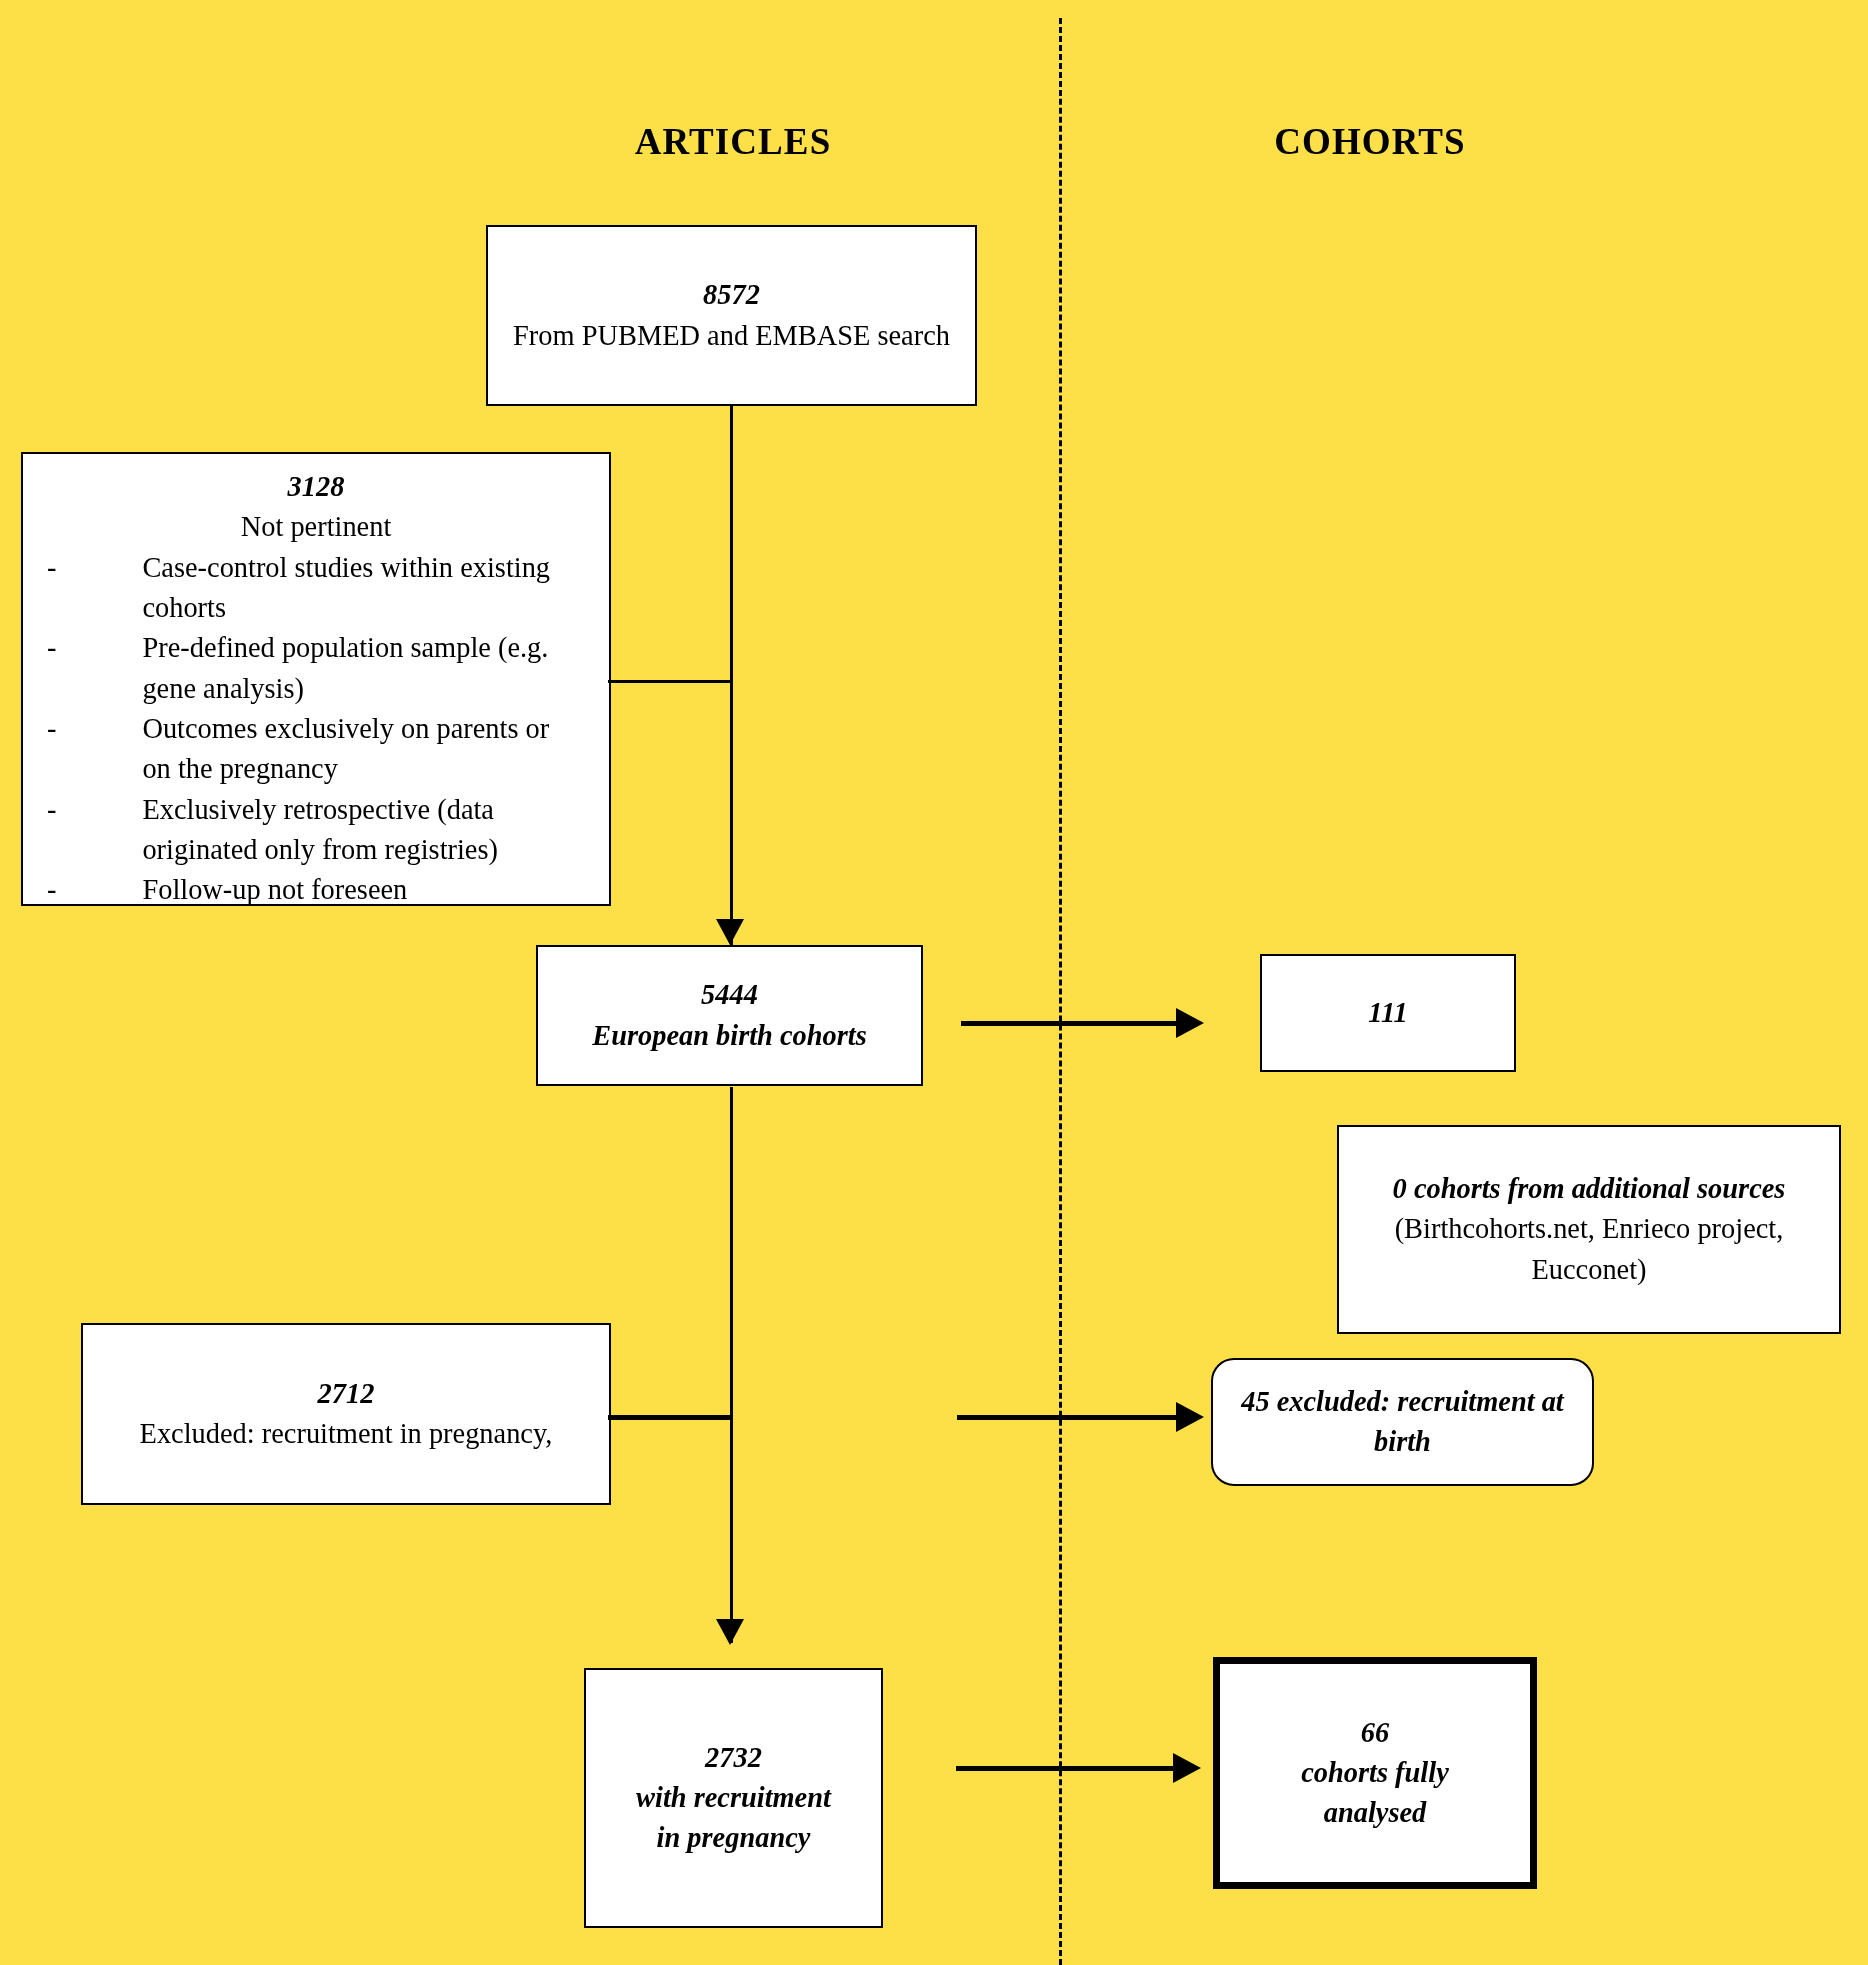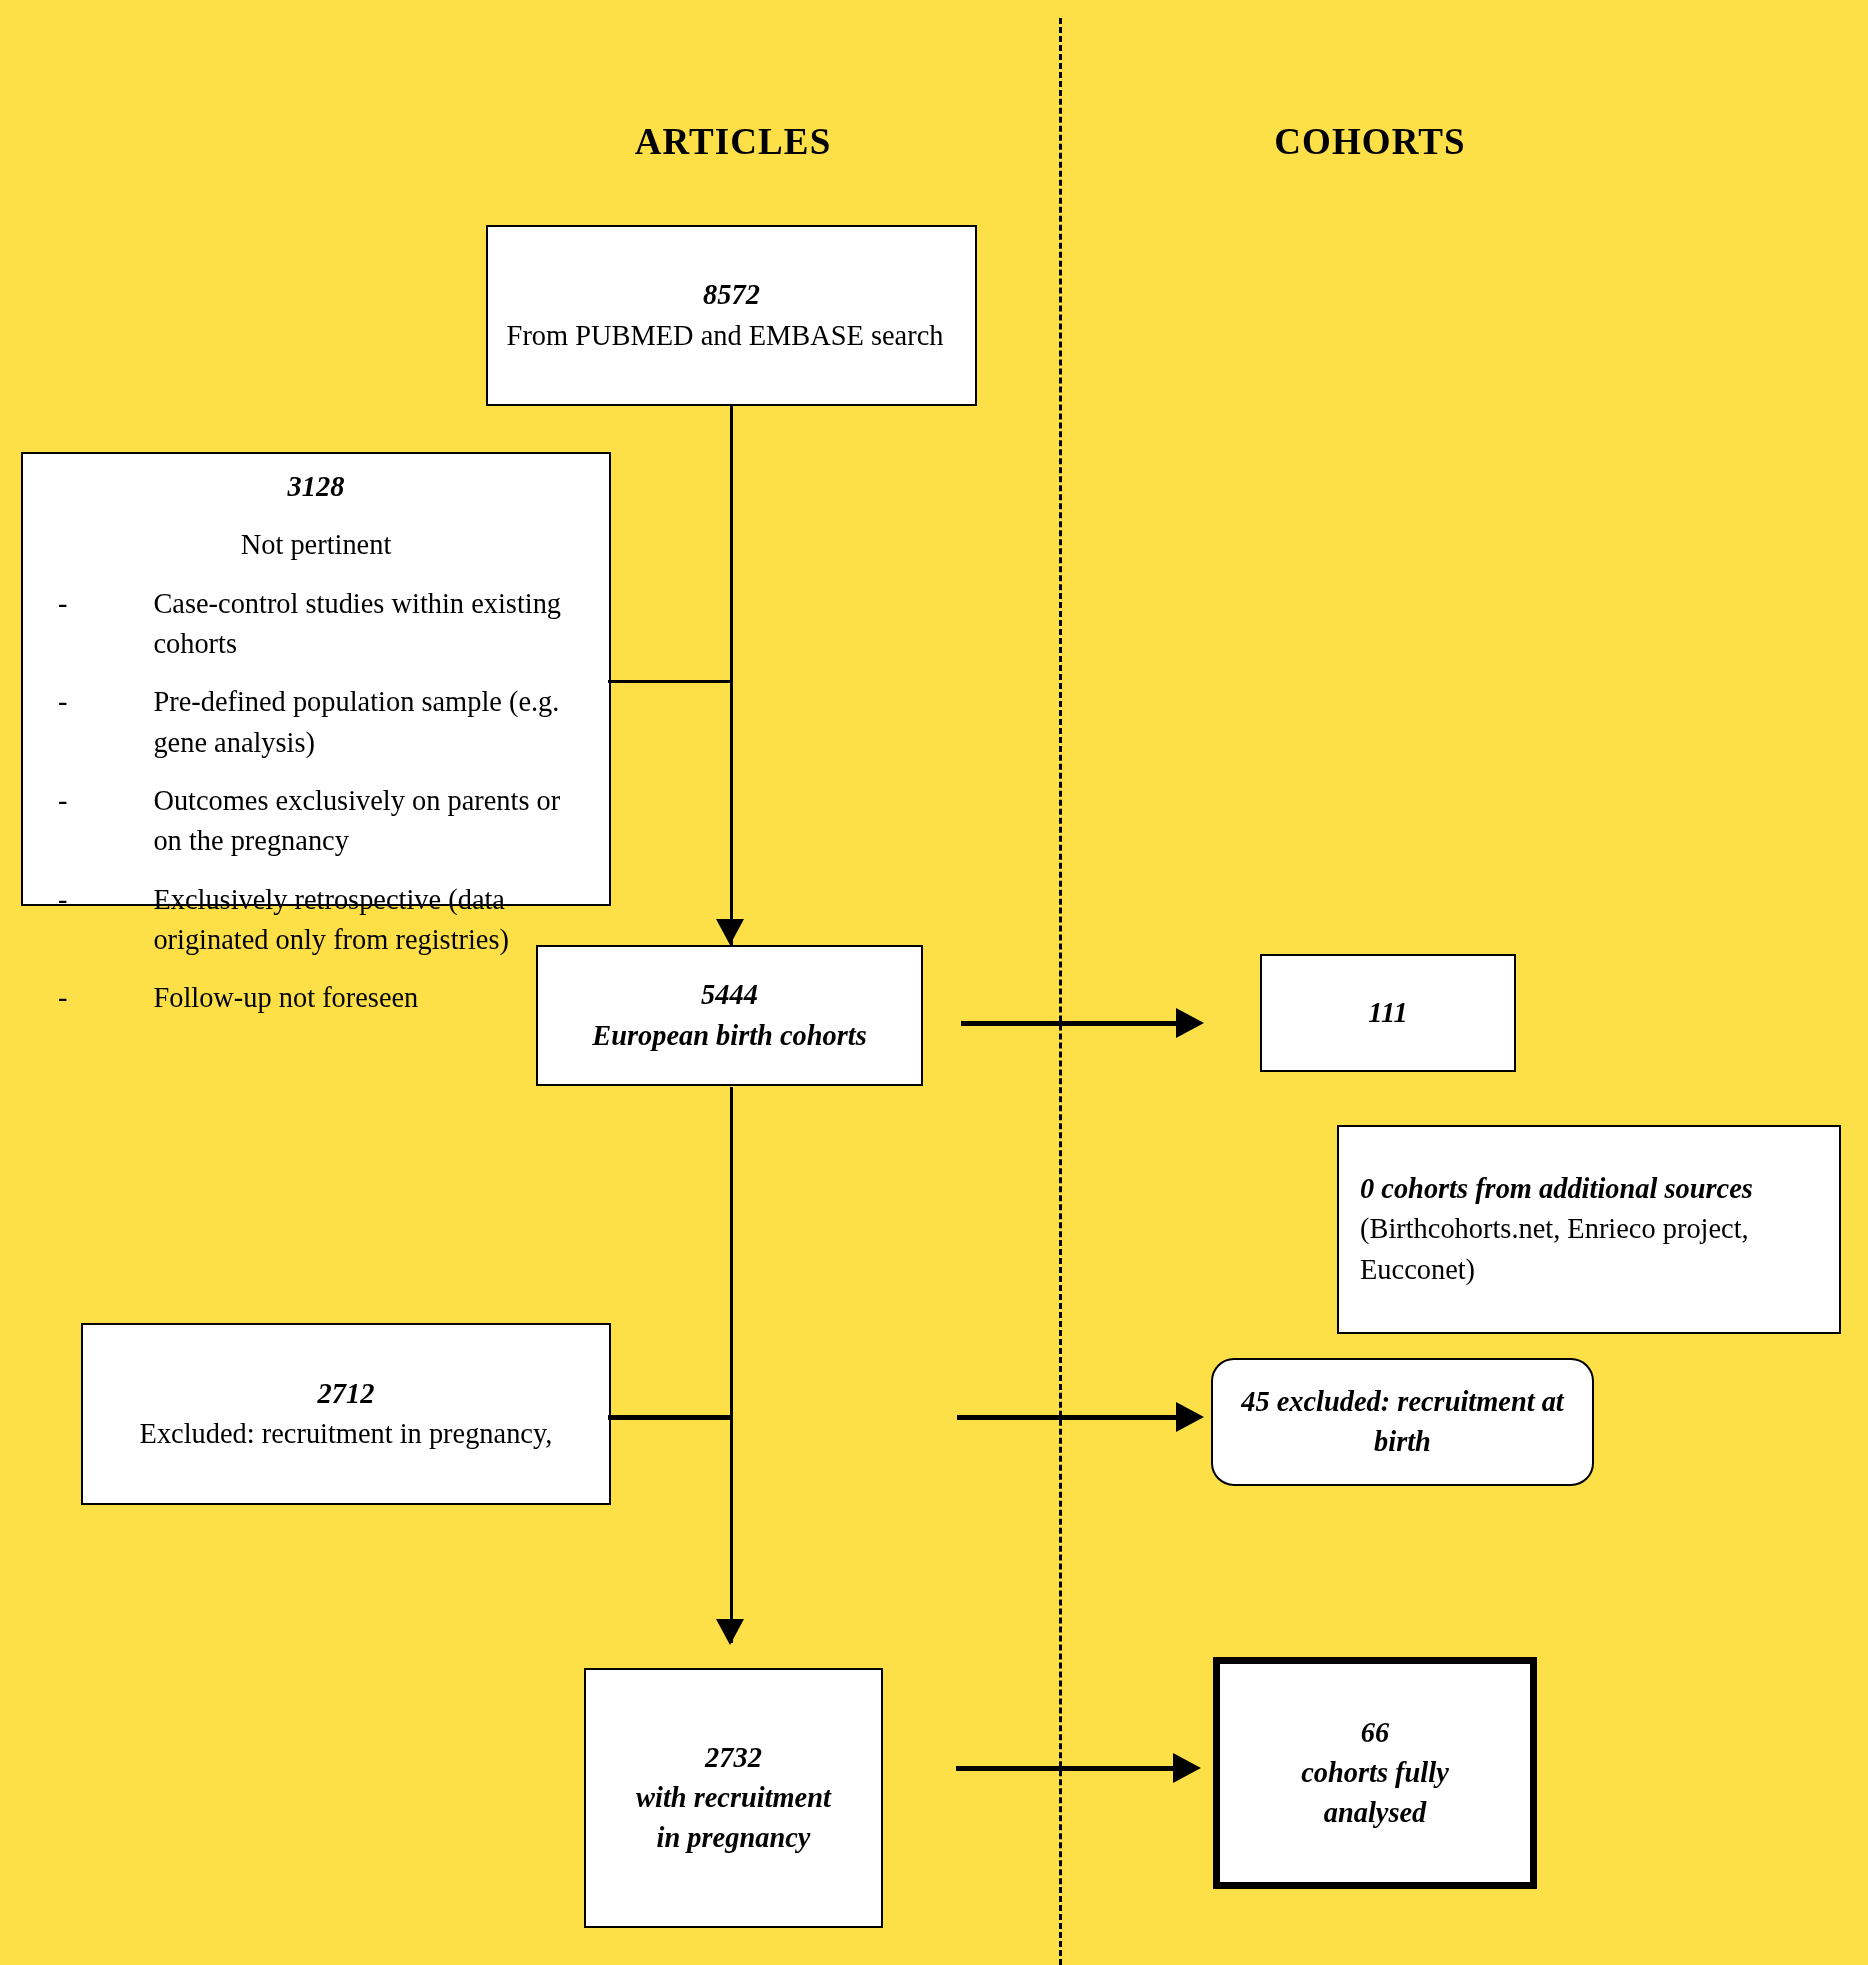--- a/index.html
+++ b/index.html
@@ -35,25 +35,25 @@
   }
   .node.thick {
     border-width: 7.7px;
   }
   .node .line {
     font-size: 28.4px;
     line-height: 1.42;
   }
   .line.bold   { font-weight: bold; font-style: italic; }
   .line.center { text-align: center; }
-  .line.left   { text-align: left; }
+  .line.left   { text-align: center; }
 
   
   #node-8572   { padding: 0 18.6px; }
-  #node-3128   { padding: 0 14px; justify-content: flex-start; padding-top: 13px; gap: 18px; }
+  #node-3128   { padding: 0 3px; justify-content: flex-start; padding-top: 13px; }
   #node-5444   { padding: 0 11px; }
   #node-111    { padding: 0 11px; }
   #node-0coh   { padding: 0 21px; }
   #node-2712   { padding: 0 12px; }
   #node-45     { padding: 0 14.2px; }
   #node-2732   { padding: 0 11px; }
   #node-66     { padding: 0 11px; }
 
   .bullet-row {
     display: flex;

